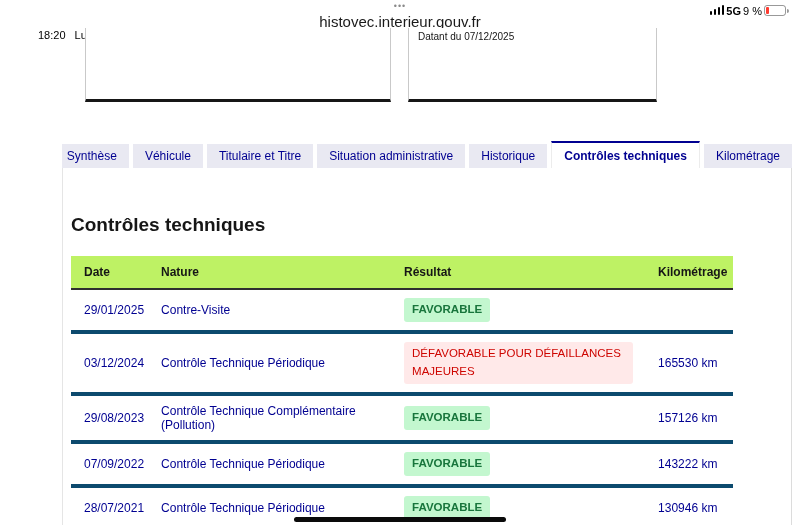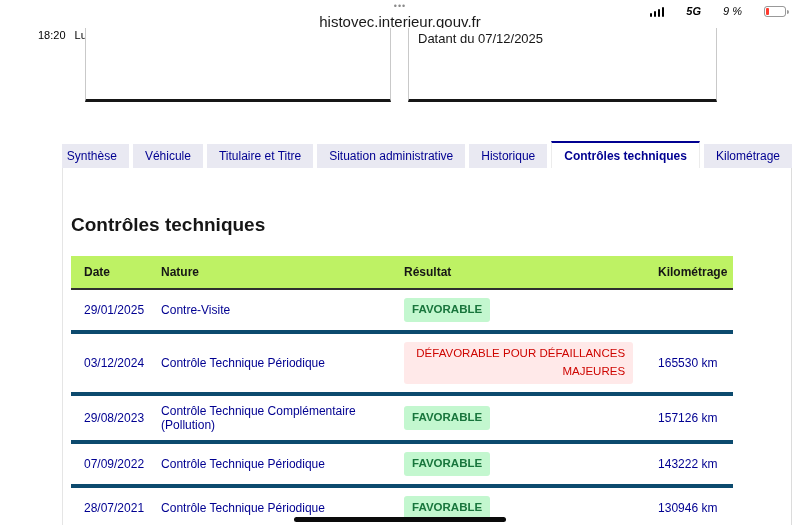--- a/index.html
+++ b/index.html
@@ -14,40 +14,40 @@
     display:flex; justify-content:space-between; align-items:flex-start;
     padding:5px 14px 0 38px; font-size:11px; color:#000;
   }
   .sb-left { display:flex; gap:9px; align-items:center; font-weight:500;margin-top:24px; }
   .sb-center {
     position:absolute; left:50%; transform:translateX(-50%); top:3px;
     display:flex; flex-direction:column; align-items:center;
   }
   .sb-dots { color:#8a8a8a; font-size:9px; line-height:7px; letter-spacing:1px; cursor:pointer; }
   .sb-url { font-size:15px; color:#1a1a1a; margin-top:3px; cursor:pointer; }
-  .sb-right { display:flex; gap:22px; align-items:flex-end; font-weight:500;font-style:italic; }
+  .sb-right { display:flex; gap:2px; align-items:flex-start; font-weight:500; }
   .signal { display:flex; align-items:flex-end; gap:1.5px; height:10px; }
   .signal i { display:block; width:2.5px; background:#000; border-radius:1px; }
   .signal i:nth-child(1){height:4px;} .signal i:nth-child(2){height:6px;}
   .signal i:nth-child(3){height:8px;} .signal i:nth-child(4){height:10px;}
   .network { font-weight:600; }
   .battery { position:relative; width:22px; height:11px; border:1px solid rgba(0,0,0,.4); border-radius:3px; }
   .battery::after { content:""; position:absolute; right:-3.5px; top:2.5px; width:2px; height:4.5px;
     background:rgba(0,0,0,.4); border-radius:0 2px 2px 0; }
   .battery-fill { position:absolute; left:1px; top:1px; bottom:1px; width:2.5px;
     background:var(--battery-red); border-radius:1px; }
 
   
   .doc-card {
     position:absolute; top:28px; height:74px; background:#fff;
     border-left:1px solid #c9c9c9; border-right:1px solid #c9c9c9;
     border-bottom:3px solid #161616;
   }
   .card-left  { left:85px;  width:306px; }
-  .card-right { left:408px; width:309px; padding:3px 9px; font-size:13px; color:#161616; }
+  .card-right { left:408px; width:249px; padding:3px 9px; font-size:10px; color:#161616; }
 
   
   .tab-bar {
     position:absolute; top:141px; left:62px; width:730px; height:27px;
     display:flex; align-items:flex-end; gap:4px; overflow:hidden;justify-content:flex-end;
   }
   .tab {
     flex:0 0 auto; height:24px; padding:0 12px; display:flex; align-items:center;
     background:var(--tab-bg); color:var(--accent-blue);
     font-size:12px; font-weight:500; white-space:nowrap; cursor:pointer;
@@ -75,21 +75,21 @@
     border-bottom:4px solid #0c4a6e; color:var(--accent-blue);
   }
   .col { padding:8px 12px 8px 13px; }
   .col-date   { flex:0 0 77px;  padding-right:4px; }
   .col-nature { flex:0 0 243px; padding-right:24px; }
   .col-result { flex:0 0 254px; }
   .col-km     { flex:1 1 auto; }
 
   .badge {
     display:inline-block; padding:3px 8px; border-radius:3px;
-    font-size:11.5px; line-height:1.55; text-transform:uppercase;text-align:right;
+    font-size:11.5px; line-height:1.55; text-transform:uppercase;
   }
   .badge.success { background:var(--success-bg); color:var(--success-text); font-weight:600; }
   .badge.error   { background:var(--error-bg);   color:var(--error-text);   font-weight:500; max-width:238px; }
 
   
   .home-indicator {
     position:absolute; left:50%; transform:translateX(-50%); bottom:3px;
     width:212px; height:5px; border-radius:3px; background:#0a0a0a; z-index:20;
   }
 </style>

